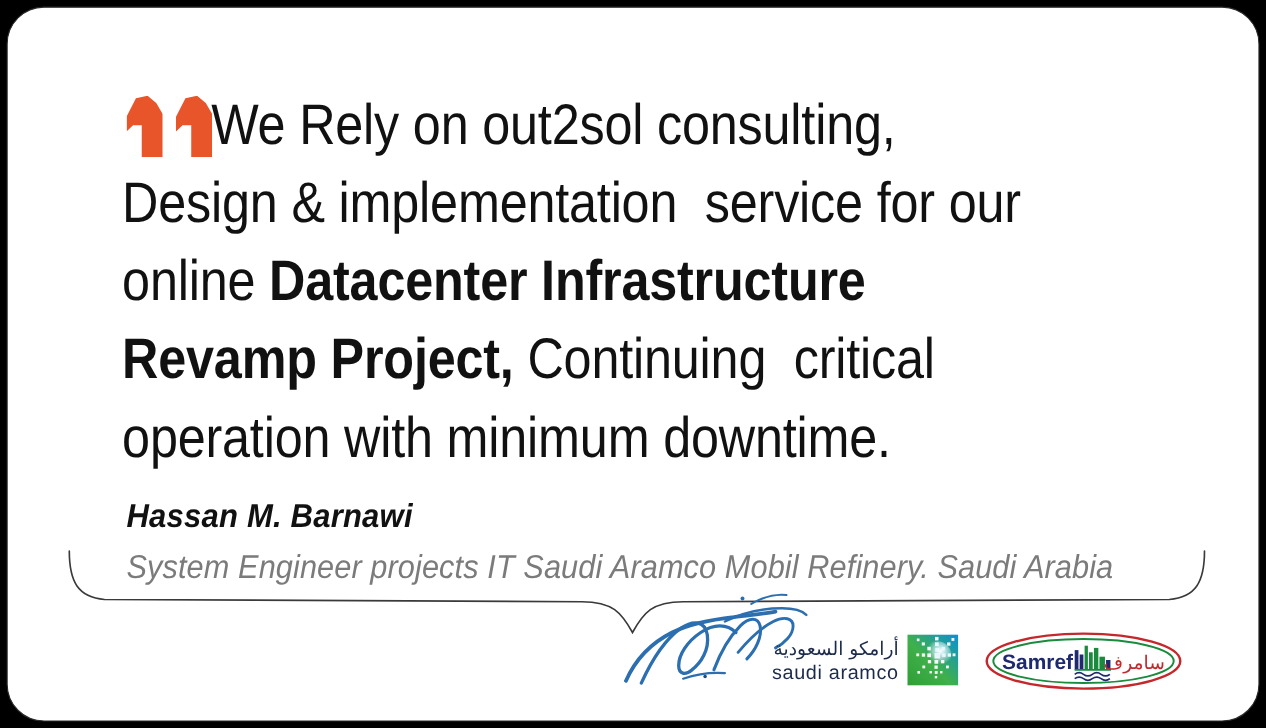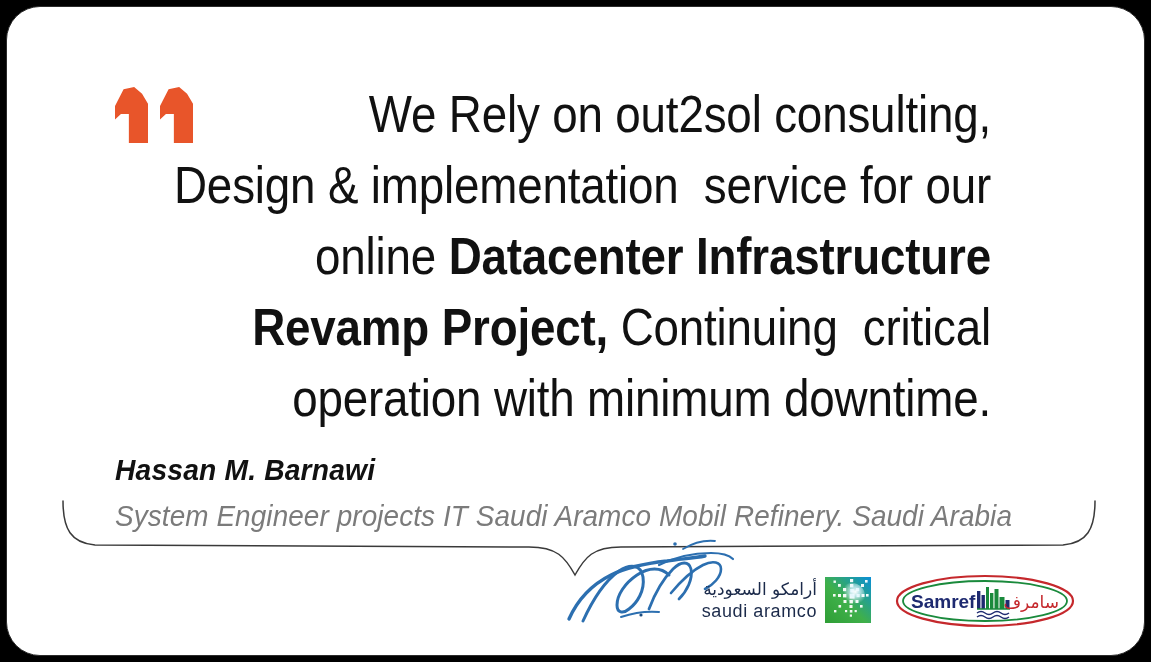--- a/index.html
+++ b/index.html
@@ -35,21 +35,20 @@
     box-sizing: border-box;
     overflow: hidden;
   }
 
   
   .quote-block {
     position: absolute;
     left: 104px;
     top: 72px;
     width: 1000px;
-    text-align: right;
   }
 
   .quote-line {
     font-family: "Liberation Sans Narrow", "Liberation Sans", sans-serif;
     font-size: 52px;
     line-height: 71px;
     color: #111111;
     letter-spacing: -0.2px;
     white-space: pre;
     font-stretch: condensed;

